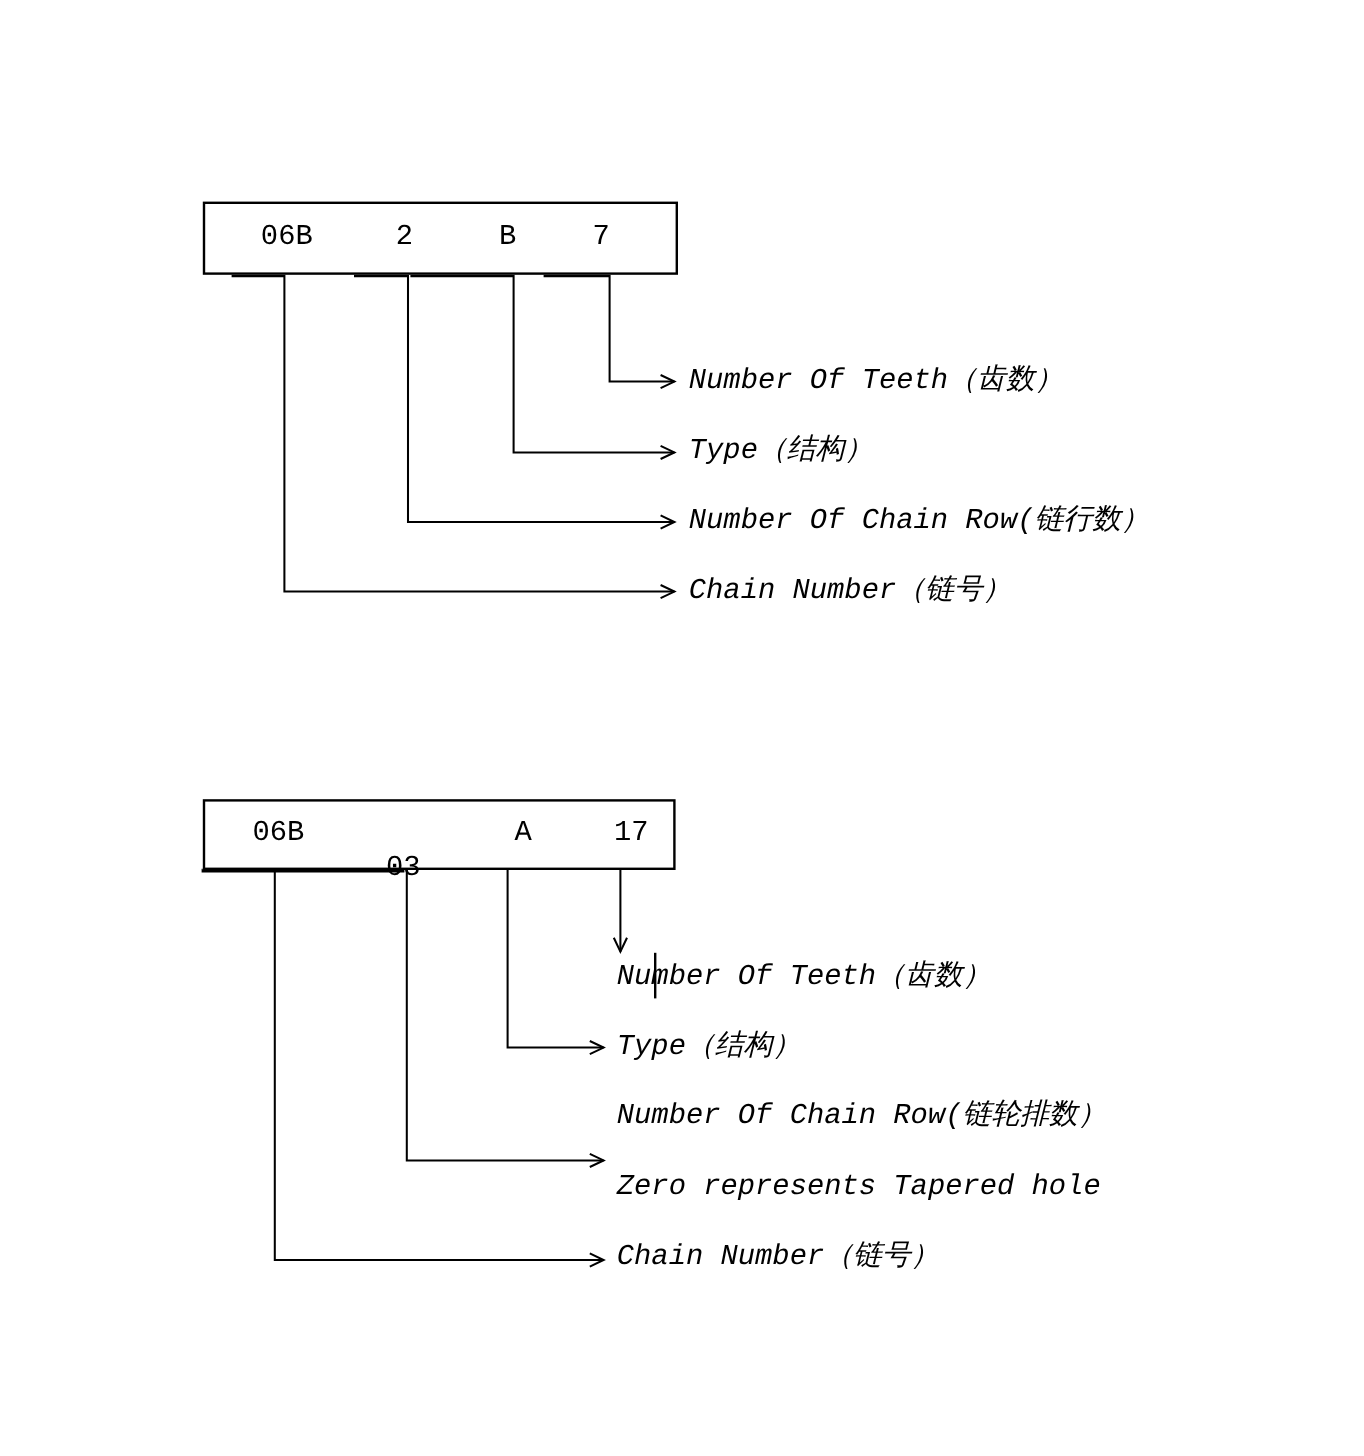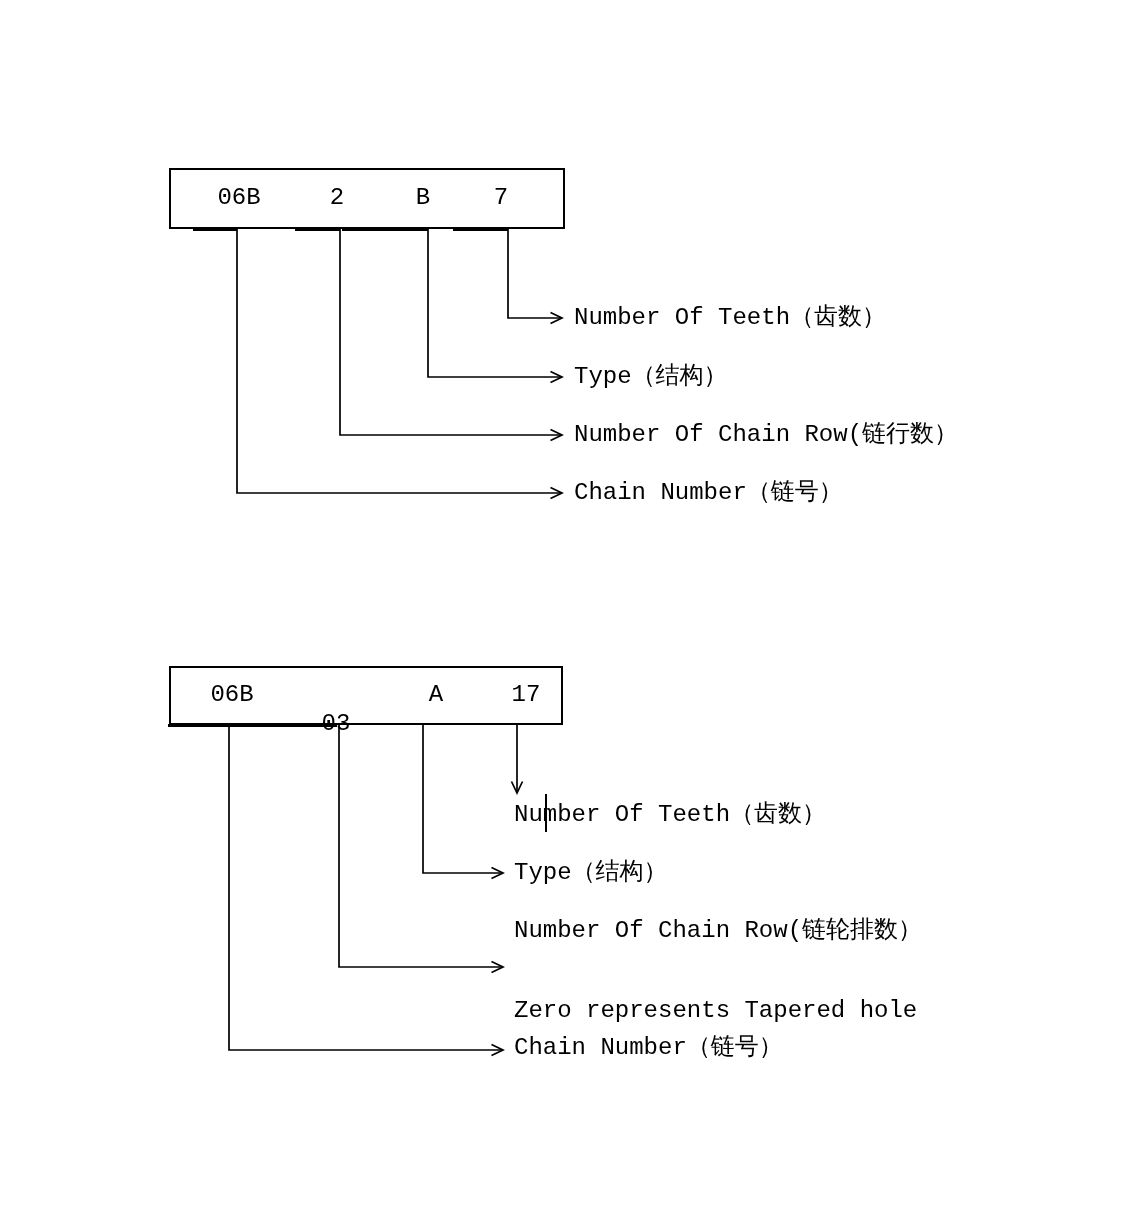--- a/index.html
+++ b/index.html
@@ -37,20 +37,21 @@
     white-space: nowrap;
     color: #000000;
   }
   .leader-label {
     position: absolute;
     transform: translateY(-50%);
     font-size: 24px;
     line-height: 1.25;
     white-space: nowrap;
     color: #000000;
+    font-style: italic;
   }
   .caret {
     position: absolute;
     width: 2px;
     height: 38px;
     background: #000000;
   }
 </style>
 </head>
 <body>
@@ -100,19 +101,19 @@
   <div>
     <div class="codebox" style="left:169px; top:666px; width:394px; height:59px;"></div>
     <span class="code" style="left:232px; top:695px;">06B</span>
     <span class="code" style="left:336px; top:724px;">03</span>
     <span class="code" style="left:436px; top:695px;">A</span>
     <span class="code" style="left:526px; top:695px;text-align:center;">17</span>
 
     <div class="leader-label" style="left:514px; top:815px;">Number Of Teeth（齿数）</div>
     <div class="leader-label" style="left:514px; top:873px;">Type（结构）</div>
     <div class="leader-label" style="left:514px; top:931px;text-align:right;">Number Of Chain Row(链轮排数）</div>
-    <div class="leader-label" style="left:514px; top:990px;margin-top:21px;">Zero represents Tapered hole</div>
+    <div class="leader-label" style="left:514px; top:990px;">Zero represents Tapered hole</div>
     <div class="leader-label" style="left:514px; top:1048px;">Chain Number（链号）</div>
 
     <div class="caret" style="left:545px; top:794px;"></div>
   </div>
 
 </div>
 
 </body></html>

